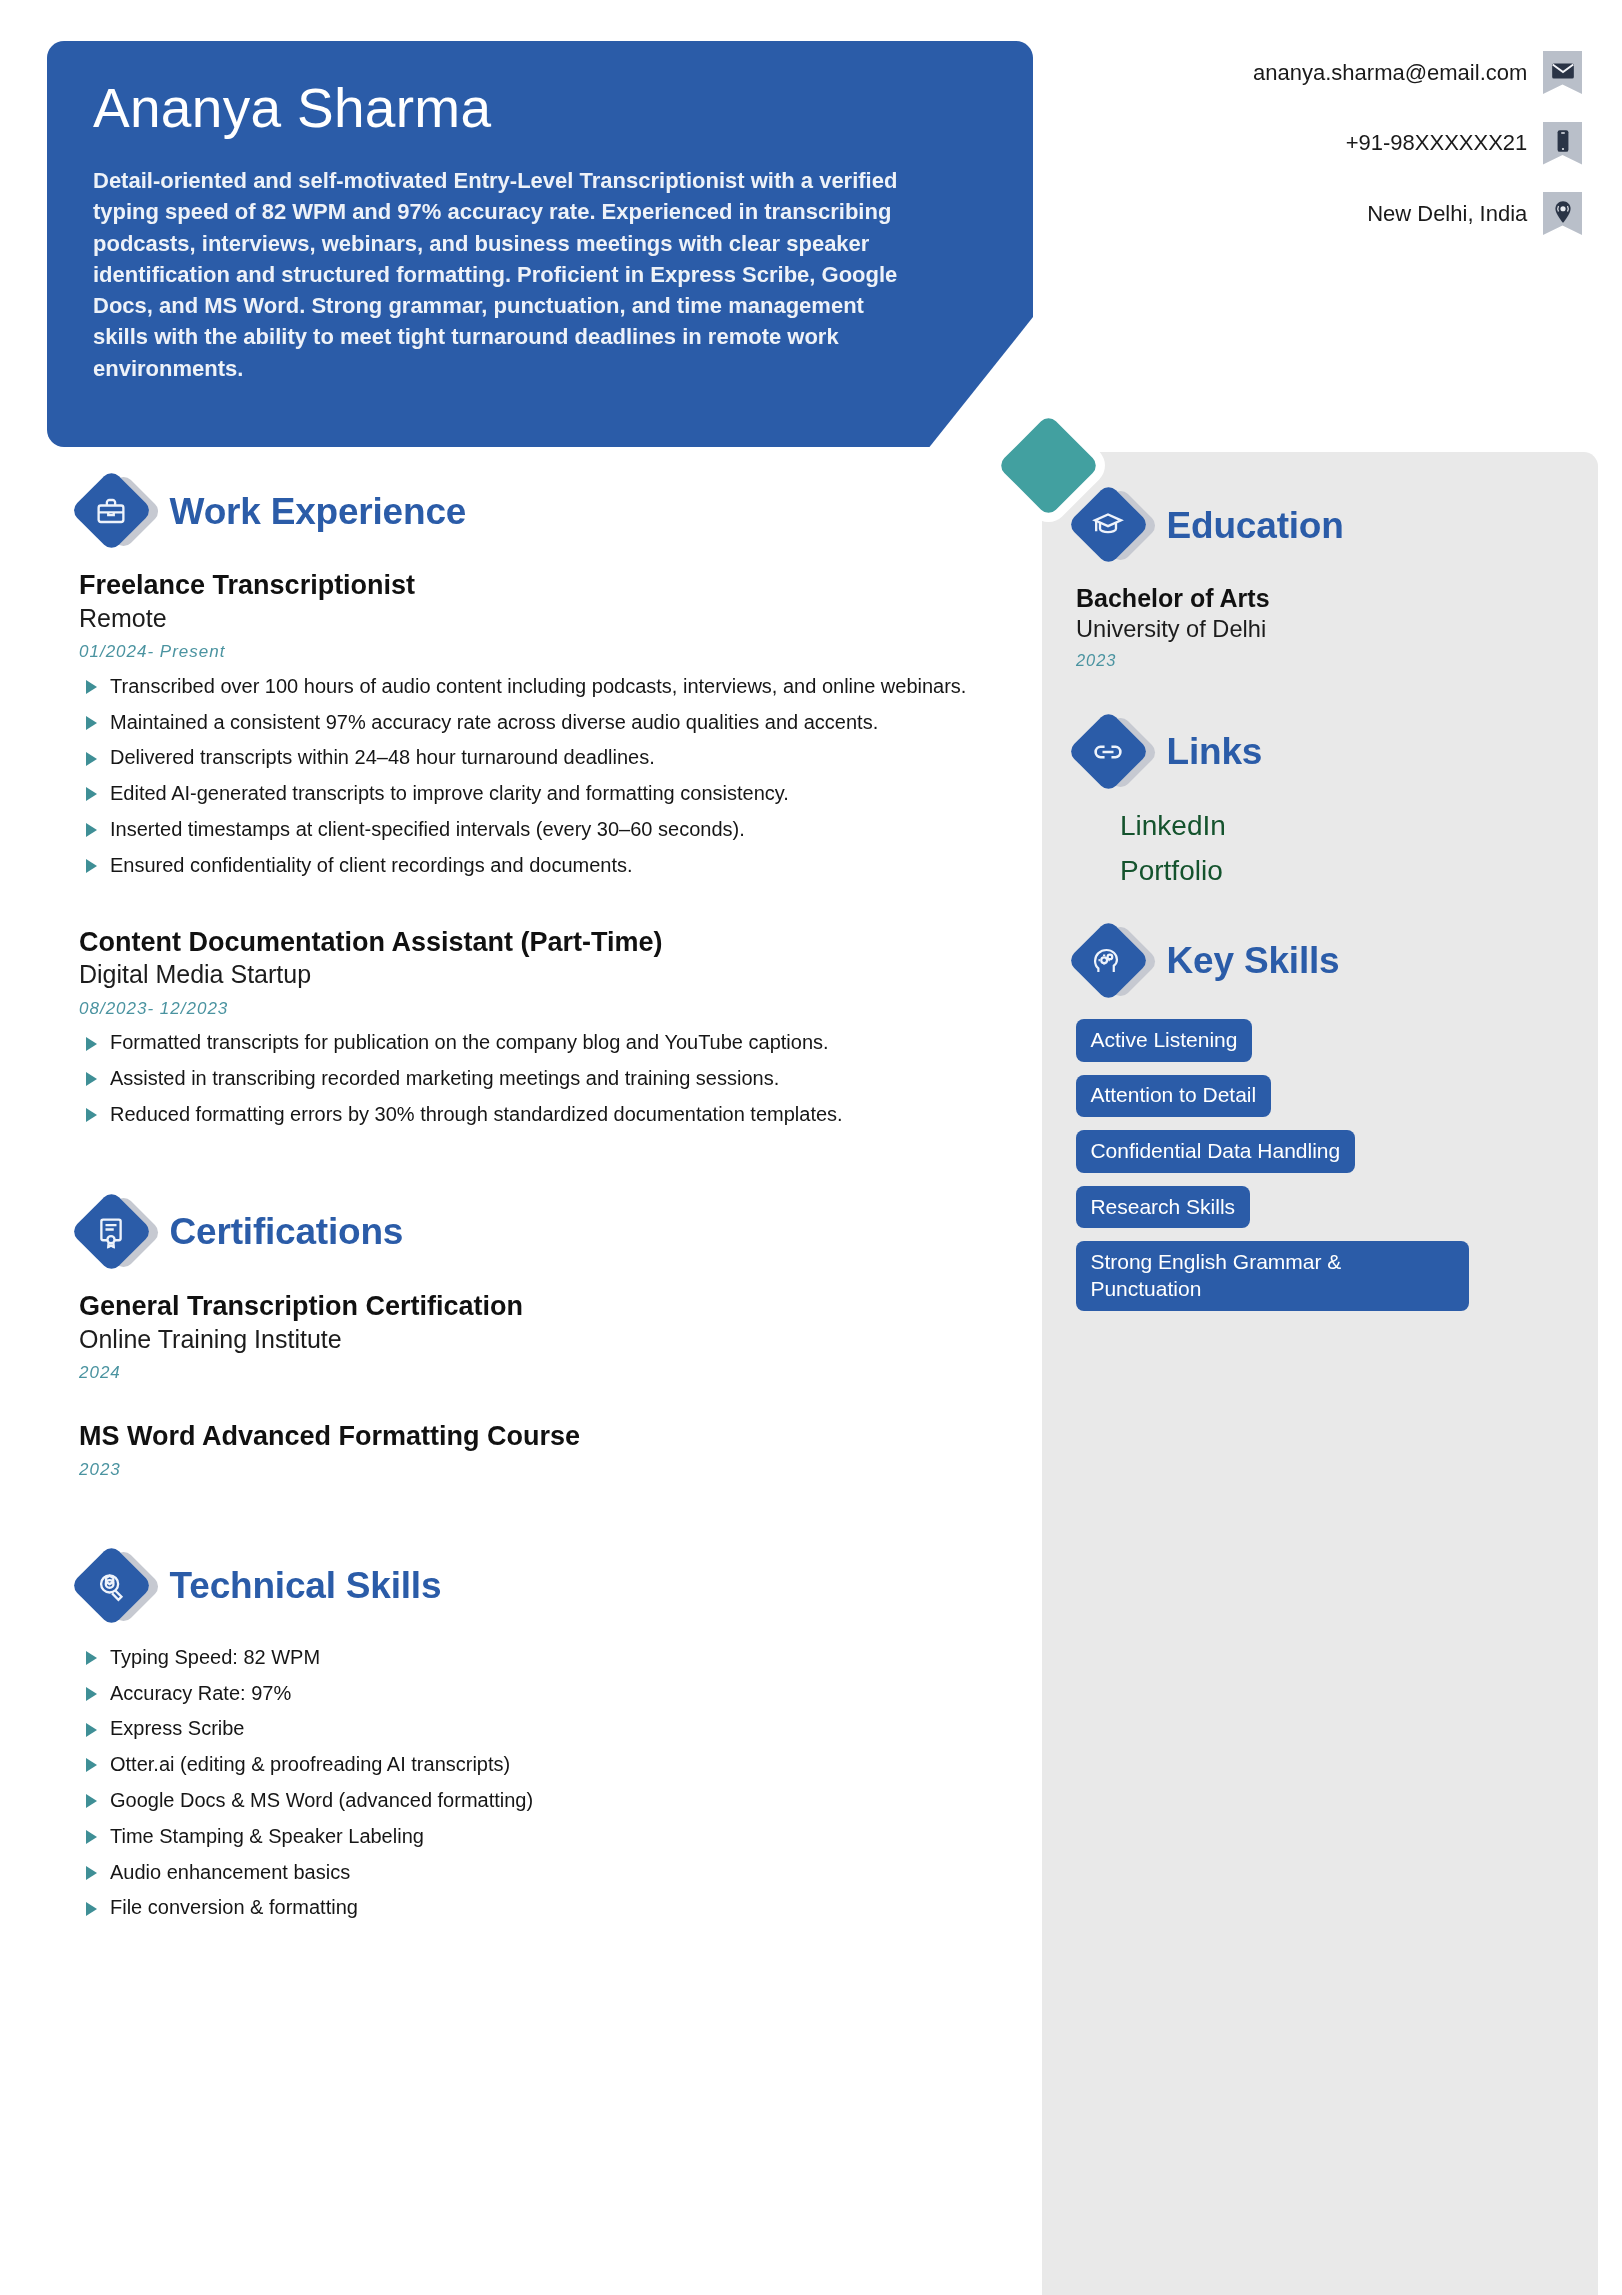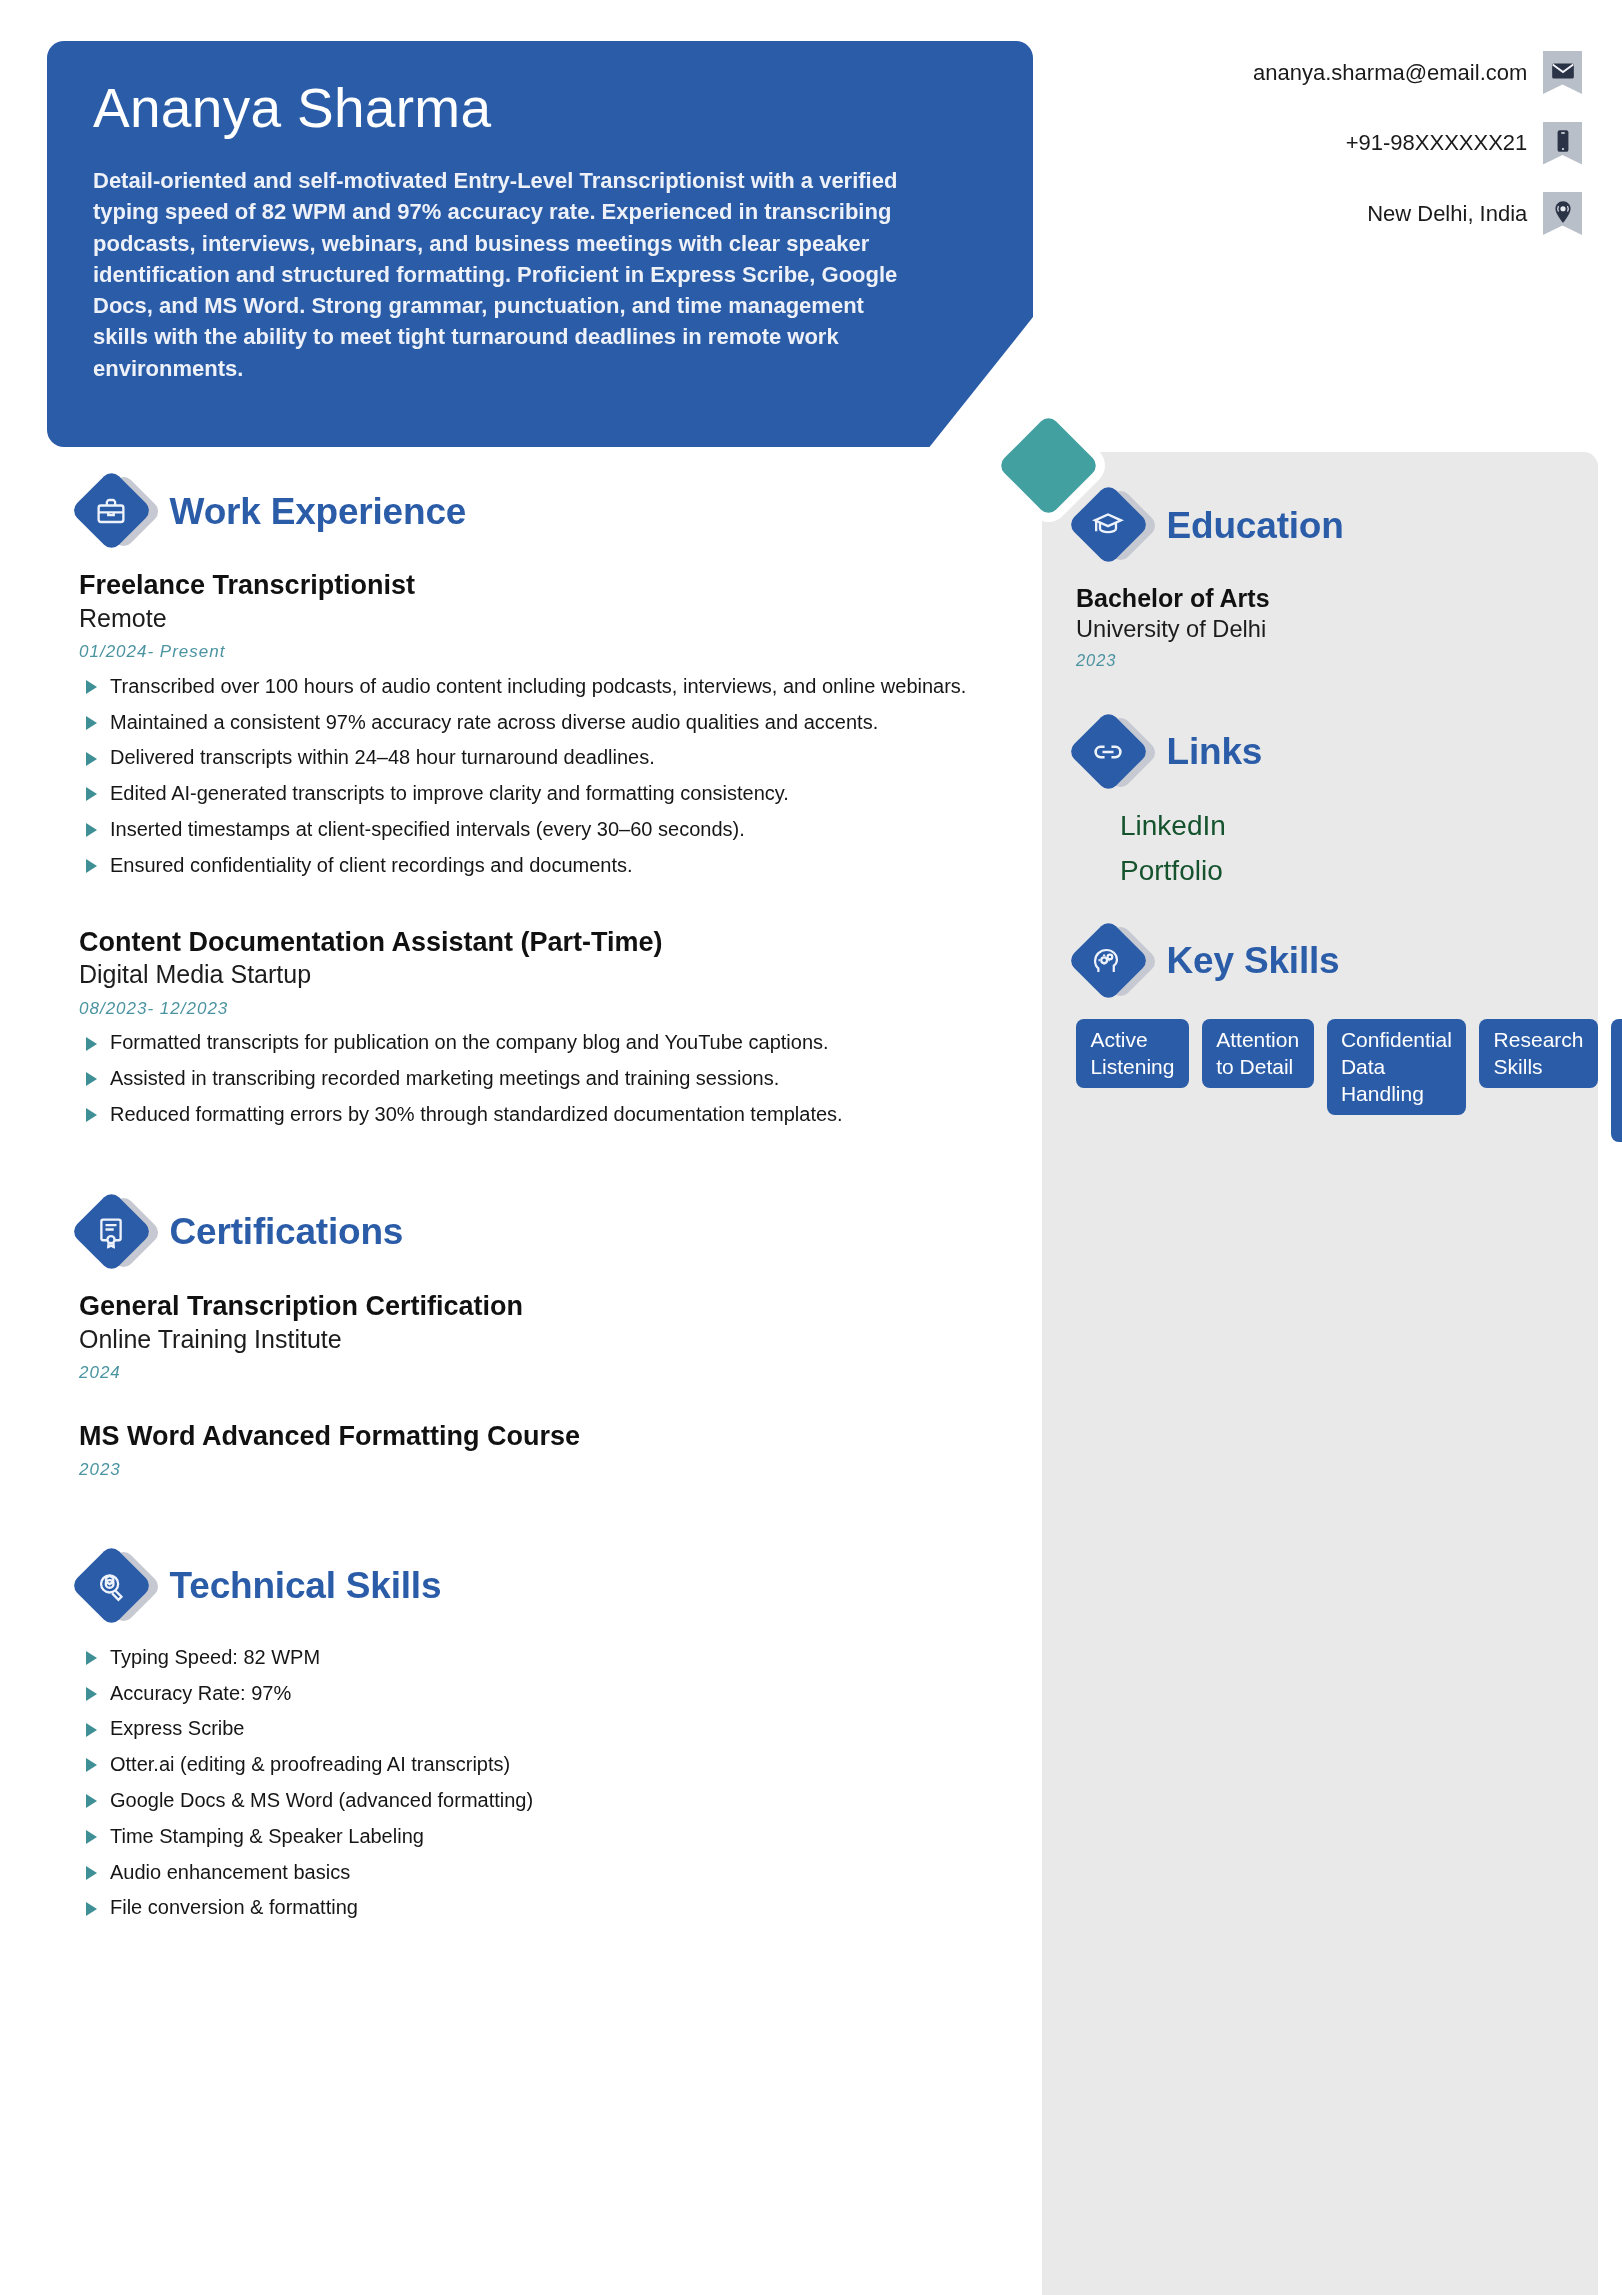--- a/index.html
+++ b/index.html
@@ -276,20 +276,21 @@
     font-size: 28px;
     color: #14532d;
     margin-bottom: 13px;
     text-decoration: none;
     display: block;
     margin-left: 44px;
   }
 
   .pill-wrap {
     display: flex;
+    flex-direction: column;
     align-items: flex-start;
     gap: 13px;
   }
   .pill {
     background: #2b5ca8;
     color: #ffffff;
     font-size: 21px;
     line-height: 1.28;
     padding: 7.9px 14.4px;
     border-radius: 7.9px;

